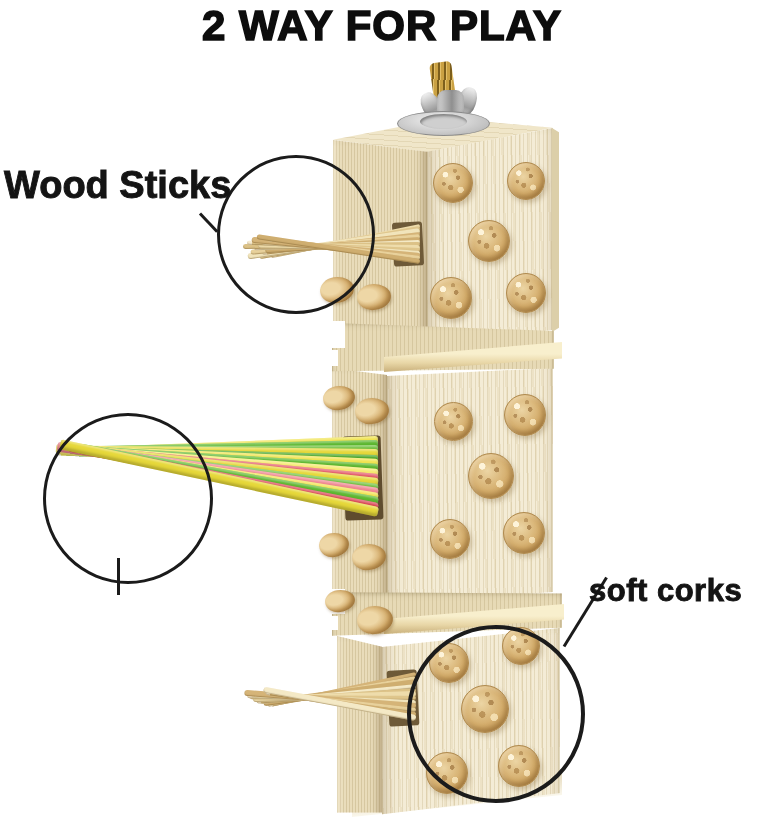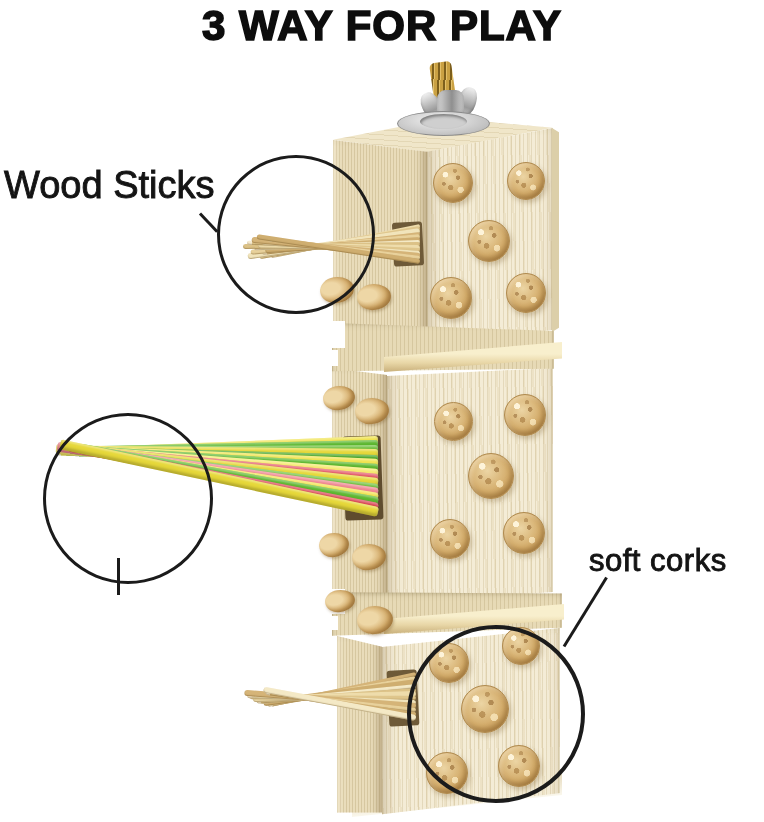--- a/index.html
+++ b/index.html
@@ -8,26 +8,26 @@
     font-family:"Liberation Sans","DejaVu Sans",sans-serif;
   }
   .abs{position:absolute;}
   
   .title{
     position:absolute;top:2px;left:0;width:764px;text-align:center;
     font-size:42px;font-weight:bold;color:#0d0d0d;letter-spacing:1px;
     -webkit-text-stroke:1.6px #0d0d0d;
   }
   .callout{
-    position:absolute;font-weight:normal;color:#141414;white-space:nowrap;
+    position:absolute;font-weight:bold;color:#141414;white-space:nowrap;
     -webkit-text-stroke:0.9px #141414;
   }
   .lbl-wood{left:4px;top:164px;font-size:38px;}
   .lbl-paper{left:4px;top:590px;font-size:36px;}
-  .lbl-cork{left:589px;top:543px;font-size:31px;letter-spacing:0.5px;}
+  .lbl-cork{left:589px;top:573px;font-size:31px;letter-spacing:0.5px;}
   .ring{position:absolute;border:3px solid #1b1b1b;border-radius:50%;background:transparent;}
   .ring-wood{left:217px;top:155px;width:152px;height:153px;}
   .ring-paper{left:43px;top:413px;width:164px;height:165px;}
   .ring-cork{left:407px;top:625px;width:170px;height:170px;border-width:4px;}
   .pline{position:absolute;background:#1b1b1b;transform-origin:left center;}
   .pline-wood{left:200px;top:212px;width:25px;height:3px;transform:rotate(46.6deg);}
   .pline-paper{left:117px;top:558px;width:3px;height:37px;}
   .pline-cork{left:564px;top:645px;width:81px;height:3px;transform:rotate(-58.3deg);}
   
   .face{position:absolute;}
@@ -104,21 +104,21 @@
   .washer-inner{left:420px;top:114px;width:47px;height:15px;border-radius:50%;
     background:#cfcfcf;box-shadow:inset 1px 2px 3px rgba(70,70,70,.6);}
   .layer{position:absolute;left:0;top:0;width:764px;height:822px;pointer-events:none;}
   .z1{z-index:1}.z2{z-index:2}.z3{z-index:3}.z4{z-index:4}.z5{z-index:5}.z10{z-index:10}
 </style>
 </head>
 <body>
 
 <div class="canvas">
 
-  <div class="title">3 WAY FOR PLAY</div>
+  <div class="title">2 WAY FOR PLAY</div>
 
   <div class="layer z1">
     <div class="face wood-top blk-top-topface"></div>
     <div class="face wood-side blk-top-side"></div>
     <div class="face wood-front blk-top-front"></div>
     <div class="face blk-top-redge"></div>
     <div class="face bot-sliver"></div>
     <div class="face wood-side blk-mid-side"></div>
     <div class="face wood-front blk-mid-front"></div>
     <div class="face wood-side blk-bot-side"></div>

